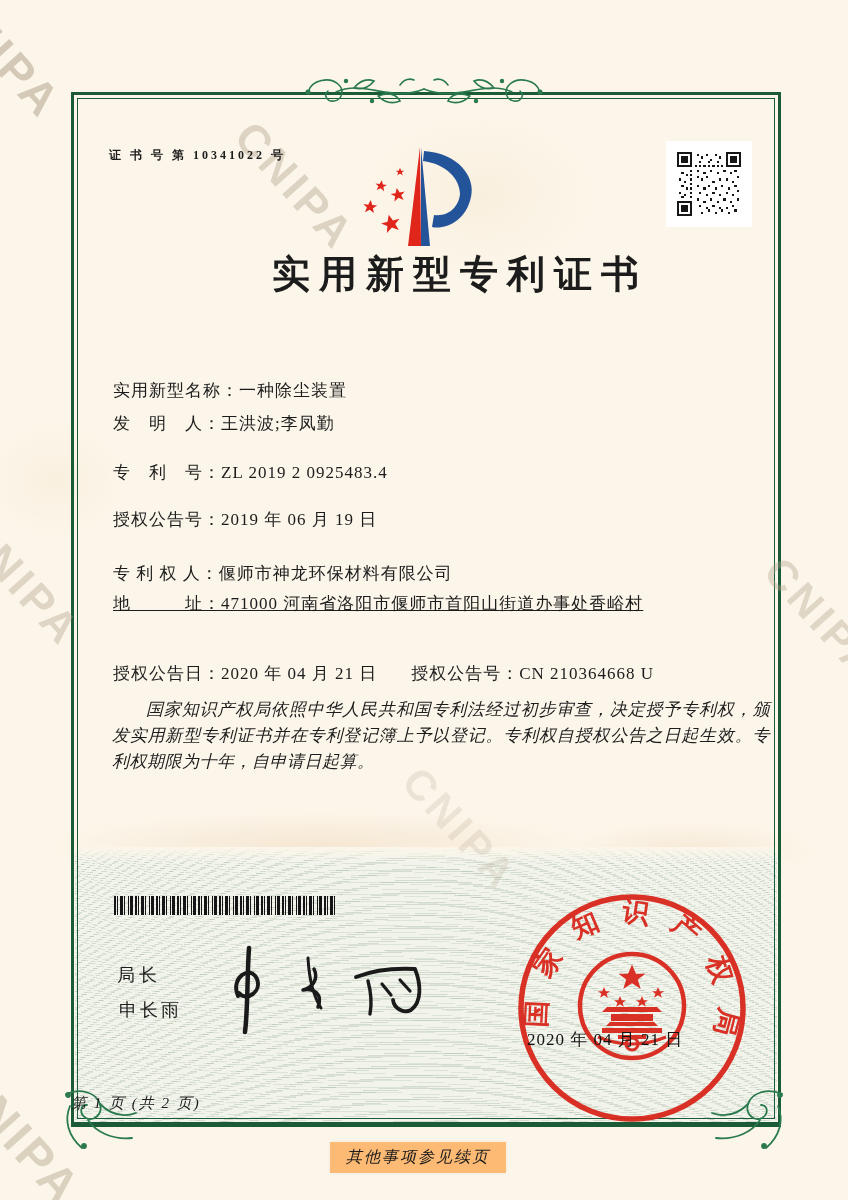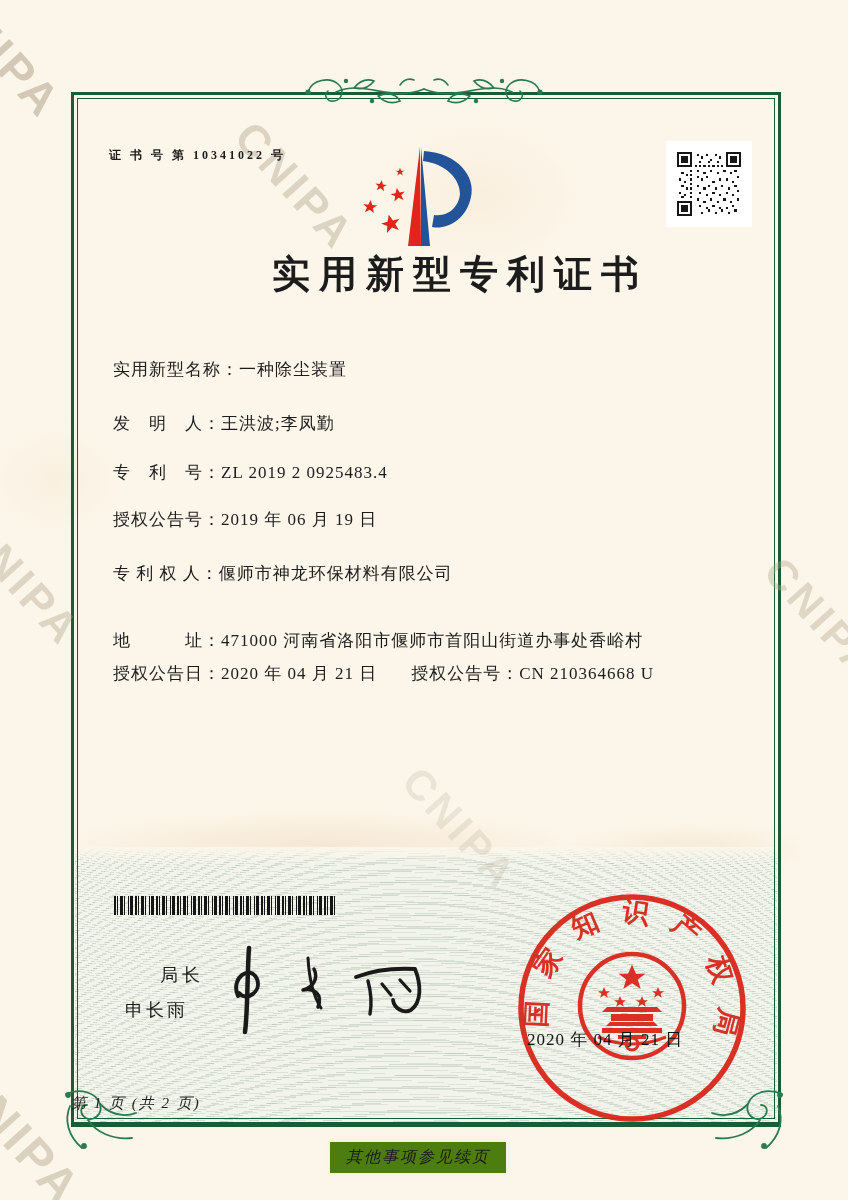--- a/index.html
+++ b/index.html
@@ -42,43 +42,43 @@
       repeating-radial-gradient(140% 130% at 50% -130%, rgba(122,150,122,.26) 0 1px, rgba(0,0,0,0) 1px 6px),
       repeating-radial-gradient(150% 130% at 42% -122%, rgba(122,150,122,.18) 0 1px, rgba(0,0,0,0) 1px 7px);
   }
   .guilloche::before{content:"";position:absolute;left:0;right:0;top:0;height:16px;
     background:linear-gradient(#fcf6ea,rgba(252,246,234,0));}
   
   .cert-no{left:109px;top:147px;font-size:12px;letter-spacing:3px;z-index:5;white-space:pre;font-weight:bold;}
   .title{left:71px;top:249px;width:778px;text-align:center;font-size:38px;font-weight:bold;
     letter-spacing:9px;z-index:5;}
   .row{left:113px;font-size:17px;letter-spacing:1px;white-space:pre;z-index:5;}
-  .r1{top:358px;} .r2{top:412px;} .r3{top:461px;} .r4{top:508px;}
-  .r5{top:562px;} .r6{top:629px;} .r7{top:662px;text-align:right;}
+  .r1{top:379px;} .r2{top:412px;} .r3{top:461px;} .r4{top:508px;}
+  .r5{top:562px;} .r6{top:592px;text-decoration:underline;} .r7{top:662px;text-align:right;}
   .pair2{margin-left:34px;}
   .paragraphs{left:112px;top:697px;width:658px;z-index:5;
     font-size:17px;line-height:26px;text-align:justify;font-style:italic;letter-spacing:.5px;}
   .paragraphs p{margin:0;text-indent:2em;}
   .barcode{left:114px;top:896px;width:222px;height:19px;z-index:5;
     background:repeating-linear-gradient(90deg,
       #151515 0 2px, rgba(0,0,0,0) 2px 3px,
       #151515 3px 4px, rgba(0,0,0,0) 4px 6px,
       #151515 6px 9px, rgba(0,0,0,0) 9px 10px,
       #151515 10px 11px, rgba(0,0,0,0) 11px 14px,
       #151515 14px 15px, rgba(0,0,0,0) 15px 16px,
       #151515 16px 19px, rgba(0,0,0,0) 19px 21px);}
-  .officer-title{left:117px;top:963px;font-size:18px;letter-spacing:4px;z-index:5;margin-left:43px;}
-  .officer-name{left:125px;top:998px;font-size:18px;letter-spacing:3px;z-index:5;}
+  .officer-title{left:117px;top:963px;font-size:18px;letter-spacing:4px;z-index:5;}
+  .officer-name{left:119px;top:998px;font-size:18px;letter-spacing:3px;z-index:5;}
   .signature{left:210px;top:936px;z-index:6;}
   .seal{left:514px;top:890px;width:236px;height:236px;z-index:4;opacity:.94;}
   .seal-date{left:505px;top:1028px;width:200px;text-align:center;font-size:17px;
     letter-spacing:1px;z-index:6;color:#111;white-space:pre;}
   .page-indicator{left:71px;top:1094px;width:710px;font-size:15px;
     font-style:italic;letter-spacing:2px;z-index:5;}
-  .continuation{left:330px;top:1142px;background:#4d7c0f;padding:5px 16px;font-size:16px;
+  .continuation{left:330px;top:1142px;background:#fdba74;padding:5px 16px;font-size:16px;
     font-style:italic;letter-spacing:2px;z-index:5;box-shadow:0 0 4px rgba(0,0,0,.06);}
   .logo{left:353px;top:138px;z-index:5;}
   .qr{left:666px;top:141px;width:86px;height:86px;background:#fff;z-index:5;
     display:flex;align-items:center;justify-content:center;}
   .ornament-top{left:302px;top:69px;z-index:4;}
   .corner-l{left:58px;top:1086px;z-index:4;}
   .corner-r{left:710px;top:1086px;z-index:4;}
 </style>
 </head>
 <body>
@@ -190,20 +190,21 @@
 
 <div class="abs row r1"><span>实用新型名称：</span><span>一种除尘装置</span></div>
 <div class="abs row r2"><span>发　明　人：</span><span>王洪波;李凤勤</span></div>
 <div class="abs row r3"><span>专　利　号：</span><span>ZL 2019 2 0925483.4</span></div>
 <div class="abs row r4"><span>授权公告号：</span><span>2019 年 06 月 19 日</span></div>
 <div class="abs row r5"><span>专 利 权 人：</span><span>偃师市神龙环保材料有限公司</span></div>
 <div class="abs row r6"><span>地　　　址：</span><span>471000 河南省洛阳市偃师市首阳山街道办事处香峪村</span></div>
 <div class="abs row r7"><span>授权公告日：</span><span>2020 年 04 月 21 日</span><span class="pair2">授权公告号：</span><span>CN 210364668 U</span></div>
 
 <div class="abs paragraphs">
+  <p>国家知识产权局依照中华人民共和国专利法经过初步审查，决定授予专利权，颁发实用新型专利证书并在专利登记簿上予以登记。专利权自授权公告之日起生效。专利权期限为十年，自申请日起算。</p>
 </div>
 
 <div class="abs barcode"></div>
 
 <div class="abs officer-title">局长</div>
 <div class="abs officer-name">申长雨</div>
 
 <svg class="abs signature" width="240" height="100" viewBox="0 0 240 100">
   <g stroke="#1a1a1a" fill="none" stroke-linecap="round" stroke-linejoin="round">
     <path d="M28,60 C20,42 40,28 47,43 C52,56 36,66 29,57" stroke-width="4"></path>

